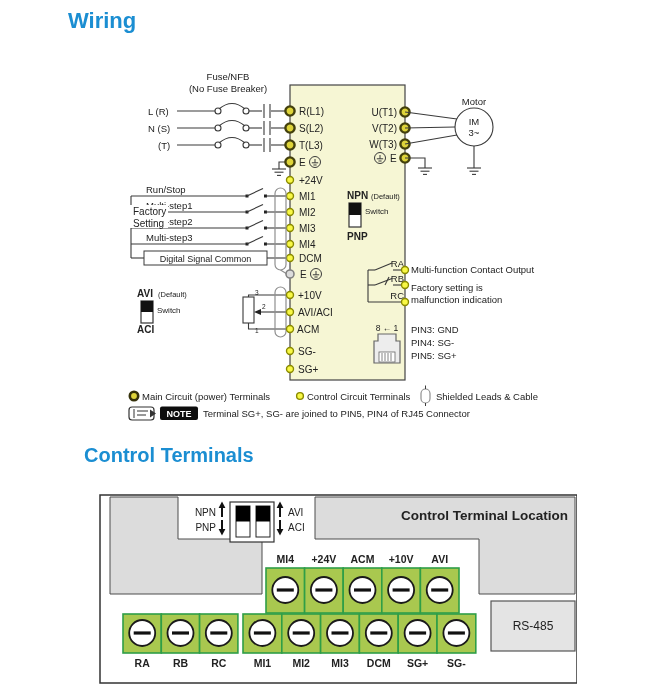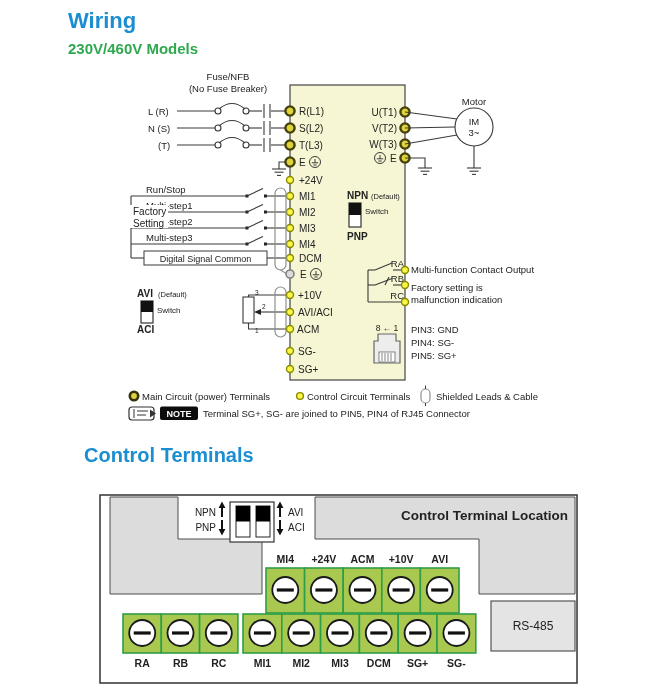--- a/index.html
+++ b/index.html
@@ -1,17 +1,17 @@
 <!DOCTYPE html>
 <html><head>
 <meta charset="utf-8">
 <style>
   html,body{margin:0;padding:0;background:#fff;}
   .page{position:relative;width:577px;height:691px;background:#ffffff;overflow:hidden;
-        font-family:"Liberation Sans","DejaVu Sans",sans-serif;padding-left:33px;}
+        font-family:"Liberation Sans","DejaVu Sans",sans-serif;}
   .abs{position:absolute;}
   .title{left:68px;top:8px;font-size:22px;font-weight:bold;color:#1b8ed2;}
   .subtitle{left:68px;top:40px;font-size:15px;font-weight:bold;color:#2fa84f;}
   .title2{left:84px;top:444px;font-size:20px;font-weight:bold;color:#1b8ed2;}
   svg{position:absolute;}
   #wiring-svg{left:0;top:62px;}
   #ctl-svg{left:95px;top:490px;}
   svg text{fill:#222;font-family:"Liberation Sans","DejaVu Sans",sans-serif;}
   .t65{font-size:6.5px}.t75{font-size:7.5px}.t8{font-size:8px}.t85{font-size:8.5px}
   .t9{font-size:9px}.t95{font-size:9.5px}.t10{font-size:10px}.t12{font-size:12px}
@@ -27,21 +27,20 @@
   .cell{fill:#a9c84f;stroke:#2f9e47;stroke-width:1.6}
   .gray{fill:#dcdcdc;stroke:#4d4d4d;stroke-width:1}
   .white-note{fill:#fff;stroke:none}
 </style>
 </head>
 <body>
 
 <div class="page">
 
   <div class="abs title">Wiring</div>
-  <div class="abs subtitle">230V/460V Models</div>
 
   <svg id="wiring-svg" width="645" height="378" viewBox="0 62 645 378">
     <defs>
       <g id="dot-main">
           <circle r="4.6" fill="#ded43a" stroke="#43400c" stroke-width="2.4"></circle>
         </g>
       <g id="dot-ctl">
           <circle r="3.5" fill="#f8f845" stroke="#8a8a00" stroke-width="1.4"></circle>
         </g>
       <g id="dot-e">

